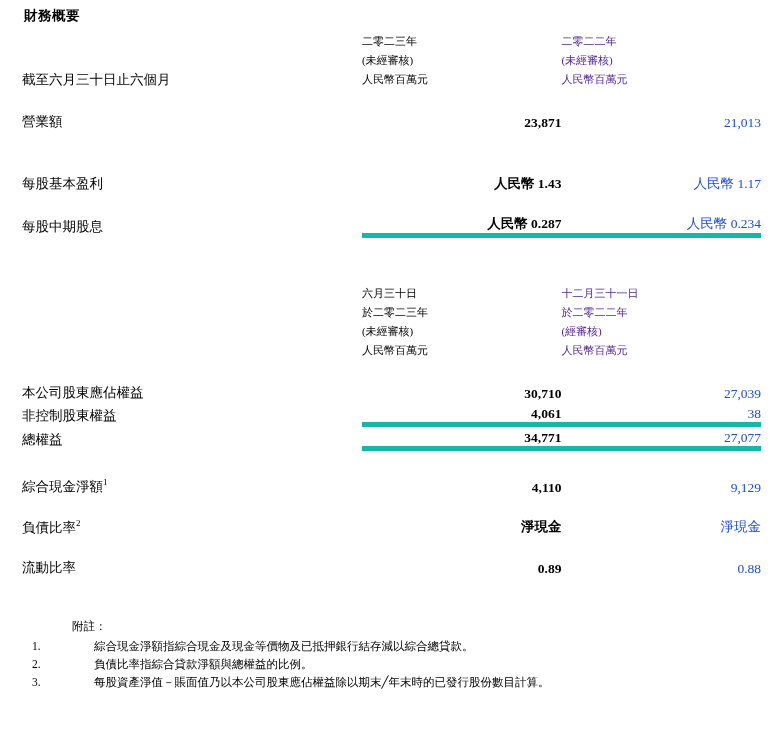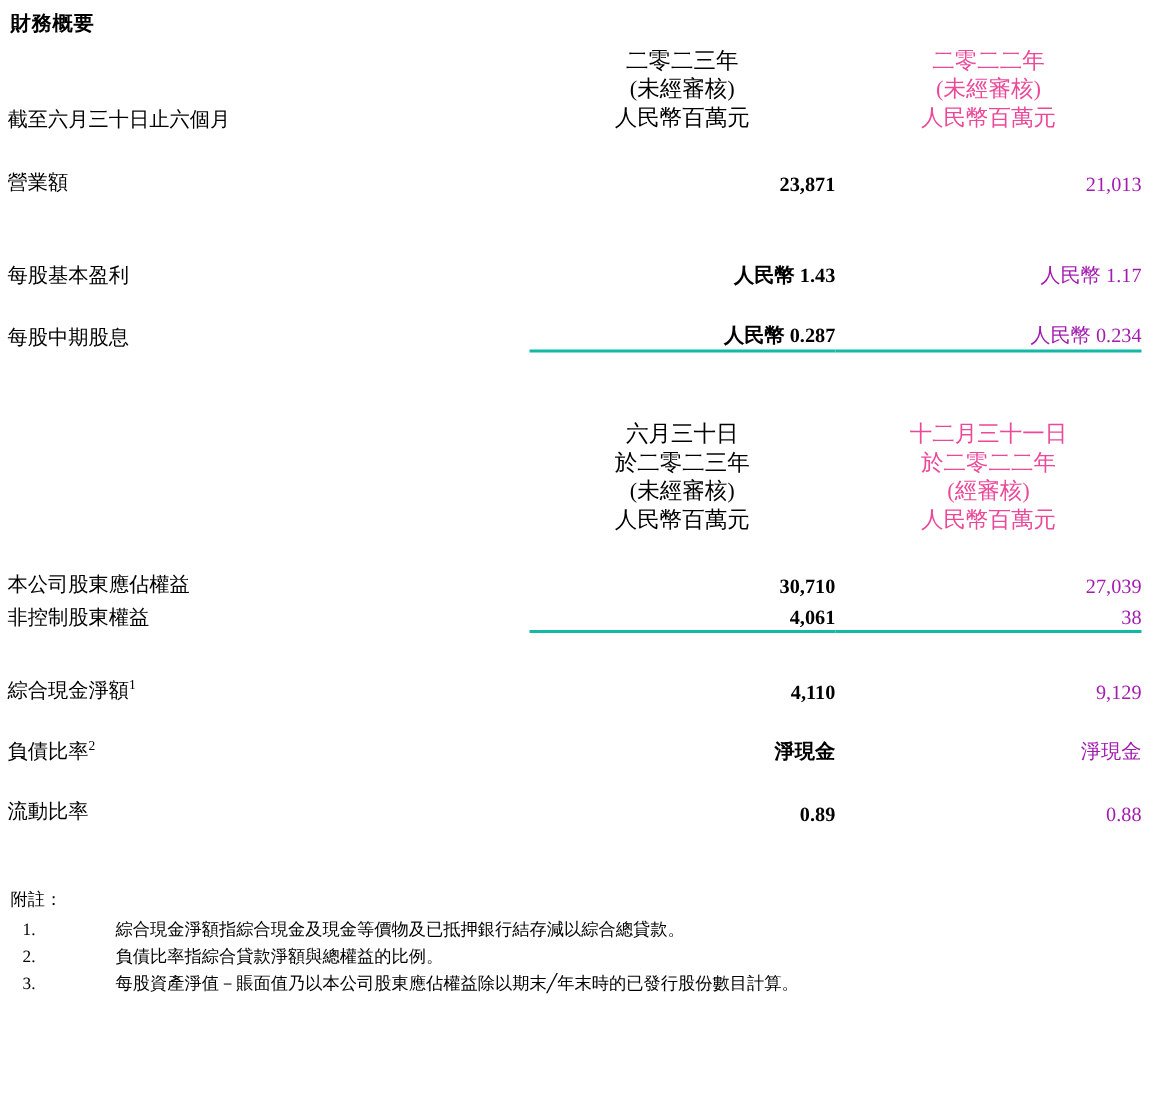--- a/index.html
+++ b/index.html
@@ -13,21 +13,21 @@
     font-family: "Liberation Serif", "DejaVu Serif", serif;
     color: #000000;
     position: relative;
     overflow: hidden;
   }
   .page {
     position: relative;
     width: 775px;
     height: 730px;
     box-sizing: border-box;
-    padding: 4px 14px 0 5px;
+    padding: 4px 14px 0 22px;
   }
   .doc-title {
     font-family: "Liberation Sans", "DejaVu Sans", sans-serif;
     font-size: 13.5px;
     font-weight: bold;
     letter-spacing: 0.5px;
     margin: 3px 0 0 2px;
   }
 
   table.fin {
@@ -37,65 +37,65 @@
   }
   table.fin td {
     vertical-align: bottom;
     padding: 0;
   }
 
   .col-label { width: 46%; }
   .col-num { width: 27%; }
 
   .hdr-cell {
-    text-align: center;
-    font-size: 15px;
+    text-align: left;
+    font-size: 11px;
     line-height: 19px;
     padding-right: 2px;
     white-space: nowrap;
   }
   .hdr-cell .ln { display: block; }
-  .hdr-gray { color: #ec4899; }
+  .hdr-gray { color: #4c1d95; }
 
   .rowlabel {
     text-align: left;
     font-size: 13.5px;
     white-space: nowrap;
     padding-left: 2px;
   }
   .num {
     text-align: right;
     font-size: 13.5px;
     white-space: nowrap;
     padding-right: 2px;
     font-family: Liberation Serif, serif;
   }
-  .num-gray { color: #a21caf; }
+  .num-gray { color: #1d4ed8; }
   .bold { font-weight: bold; }
 
   .sup {
     font-size: 9px;
     vertical-align: super;
   }
 
   
   .sp-row td { height: 20px; }
 
   .underline-num {
-    border-bottom: 2px solid #14b8a6;
+    border-bottom: 5px solid #14b8a6;
   }
 
   .notes {
     margin-top: 18px;
     font-size: 11.5px;
     line-height: 18px;
     color: #000;
     padding-left: 2px;
   }
-  .notes .note-head { margin-bottom: 2px; }
+  .notes .note-head { margin-bottom: 2px; margin-left: 48px; }
   .note-line {
     display: flex;
     gap: 0;
   }
   .note-num {
     width: 30px;
     flex: 0 0 30px;
     text-align: left;
     padding-left: 8px;
     box-sizing: border-box;
@@ -233,20 +233,25 @@
 
       <tr>
         <td class="rowlabel">非控制股東權益</td>
         <td class="num bold underline-num">4,061</td>
         <td class="num num-gray underline-num">38</td>
       </tr>
       <tr class="sp-row">
           <td colspan="3" style="height:3px"></td>
         </tr>
 
+      <tr>
+        <td class="rowlabel">總權益</td>
+        <td class="num bold underline-num">34,771</td>
+        <td class="num num-gray underline-num">27,077</td>
+      </tr>
 
       <tr class="sp-row">
           <td colspan="3" style="height:26px"></td>
         </tr>
 
       <tr>
         <td class="rowlabel"><span>綜合現金淨額</span><span class="sup">1</span></td>
         <td class="num bold">4,110</td>
         <td class="num num-gray">9,129</td>
       </tr>

